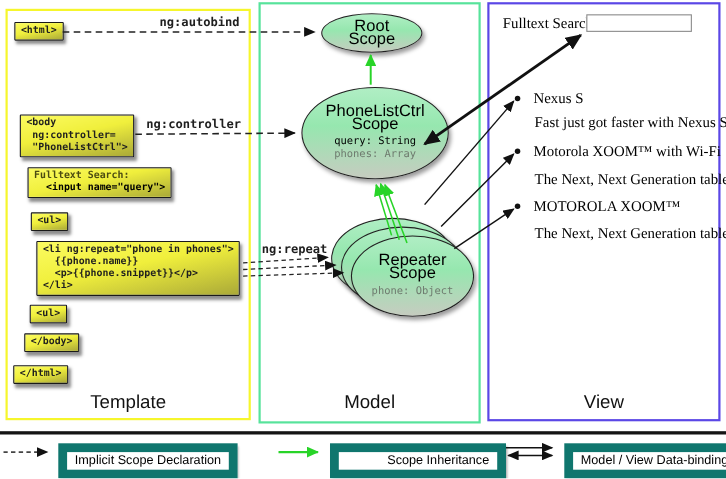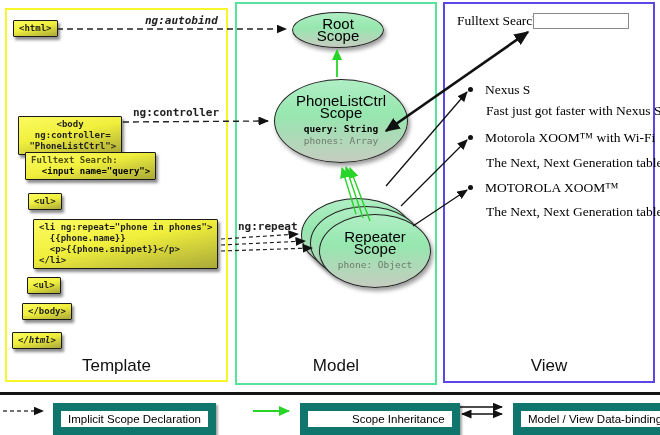--- a/index.html
+++ b/index.html
@@ -30,21 +30,21 @@
     box-shadow:2px 3px 4px rgba(0,0,0,.4);
     display:flex;flex-direction:column;align-items:center;justify-content:center;
     text-align:center;}
   .el-root{left:292px;top:12px;width:90px;height:34px;}
   .el-ctrl{left:274px;top:79px;width:132px;height:82px;}
   .el-rep-back{left:301px;top:198px;width:110px;height:72px;}
   .el-rep-mid{left:310px;top:206px;width:110px;height:72px;}
   .el-rep-front{left:319px;top:214px;width:110px;height:72px;}
   .scope-name{font-size:15px;line-height:12px;color:#000;}
   .scope-prop{font-family:"DejaVu Sans Mono",monospace;font-size:9.5px;line-height:12px;}
-  .prop-bold{font-weight:700;color:#000;}
+  .prop-bold{font-weight:400;color:#000;}
   .prop-gray{color:#6e7a6e;}
   .ctrl-gap{height:4px;}
 
   .v-search-label{position:absolute;left:457px;top:13px;
     font-family:"Liberation Serif",serif;font-size:13.5px;color:#000;}
   .v-input{position:absolute;left:533px;top:13px;width:90px;height:14px;
     border:1px solid #8a8a8a;background:#fff;font-size:11px;padding:0 2px;}
   .v-title{position:absolute;left:468px;font-family:"Liberation Serif",serif;
     font-size:13.5px;color:#000;white-space:nowrap;}
   .v-bullet{display:inline-block;width:5px;height:5px;border-radius:50%;
@@ -64,35 +64,35 @@
 <body>
 
 <div class="stage">
 
   <div class="col col-template"></div>
   <div class="col col-model"></div>
   <div class="col col-view"></div>
 
   <div class="codebox" style="left:13px;top:20px;">&lt;html&gt;</div>
 
-  <div class="codebox" style="left:18px;top:116px;text-align:center;"><span>&lt;body</span><br><span> ng:controller=</span><br><span> "PhoneListCtrl"&gt;</span></div>
+  <div class="codebox" style="left:18px;top:104px;"><span>&lt;body</span><br><span> ng:controller=</span><br><span> "PhoneListCtrl"&gt;</span></div>
 
   <div class="codebox" style="left:25px;top:152px;"><span class="dim">Fulltext Search:</span><br><span class="strong">  &lt;input name="query"&gt;</span></div>
 
   <div class="codebox" style="left:28px;top:193px;">&lt;ul&gt;</div>
 
   <div class="codebox" style="left:33px;top:219px;"><span>&lt;li ng:repeat="phone in phones"&gt;</span><br><span>  {{phone.name}}</span><br><span>  &lt;p&gt;{{phone.snippet}}&lt;/p&gt;</span><br><span>&lt;/li&gt;</span></div>
 
   <div class="codebox" style="left:27px;top:277px;">&lt;ul&gt;</div>
 
   <div class="codebox" style="left:22px;top:303px;">&lt;/body&gt;</div>
 
-  <div class="codebox" style="left:12px;top:332px;font-style:italic;">&lt;/html&gt;</div>
+  <div class="codebox" style="left:12px;top:332px;">&lt;/html&gt;</div>
 
-  <div class="nglabel" style="left:145px;top:14px;font-style:italic;">ng:autobind</div>
+  <div class="nglabel" style="left:145px;top:14px;">ng:autobind</div>
   <div class="nglabel" style="left:133px;top:106px;">ng:controller</div>
   <div class="nglabel" style="left:238px;top:220px;">ng:repeat</div>
 
   <div class="ellipse el-root">
     <div class="scope-name">Root</div>
     <div class="scope-name">Scope</div>
   </div>
 
   <div class="ellipse el-ctrl">
     <div class="scope-name">PhoneListCtrl</div>

